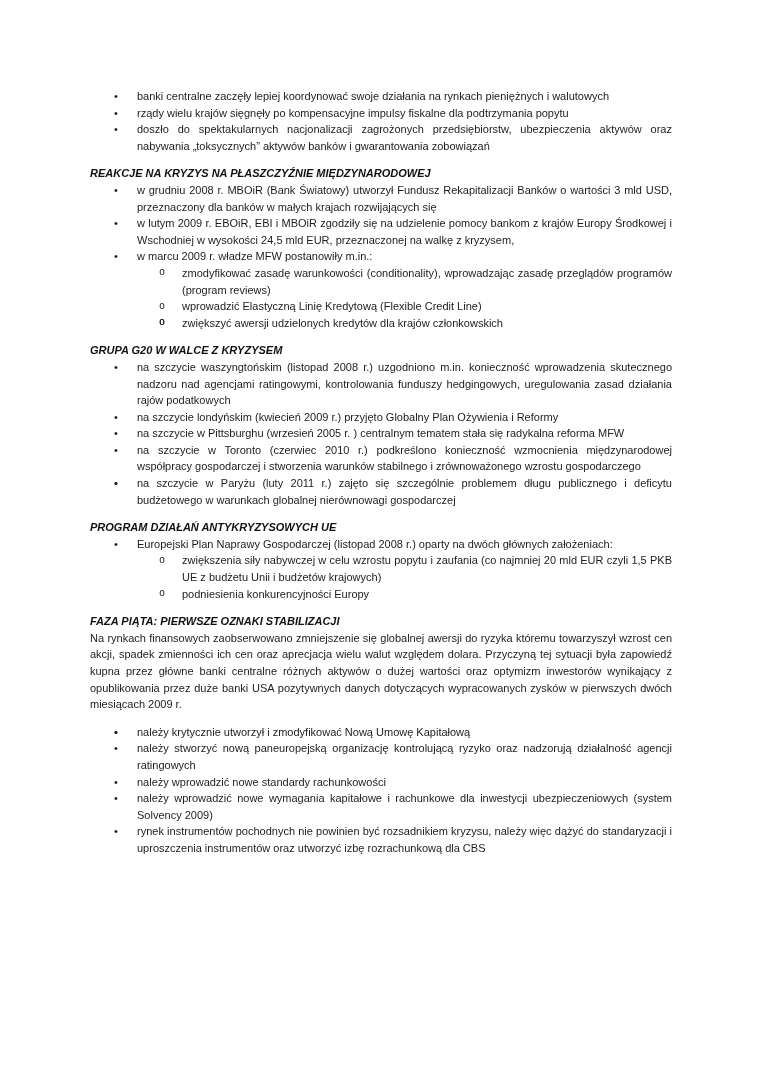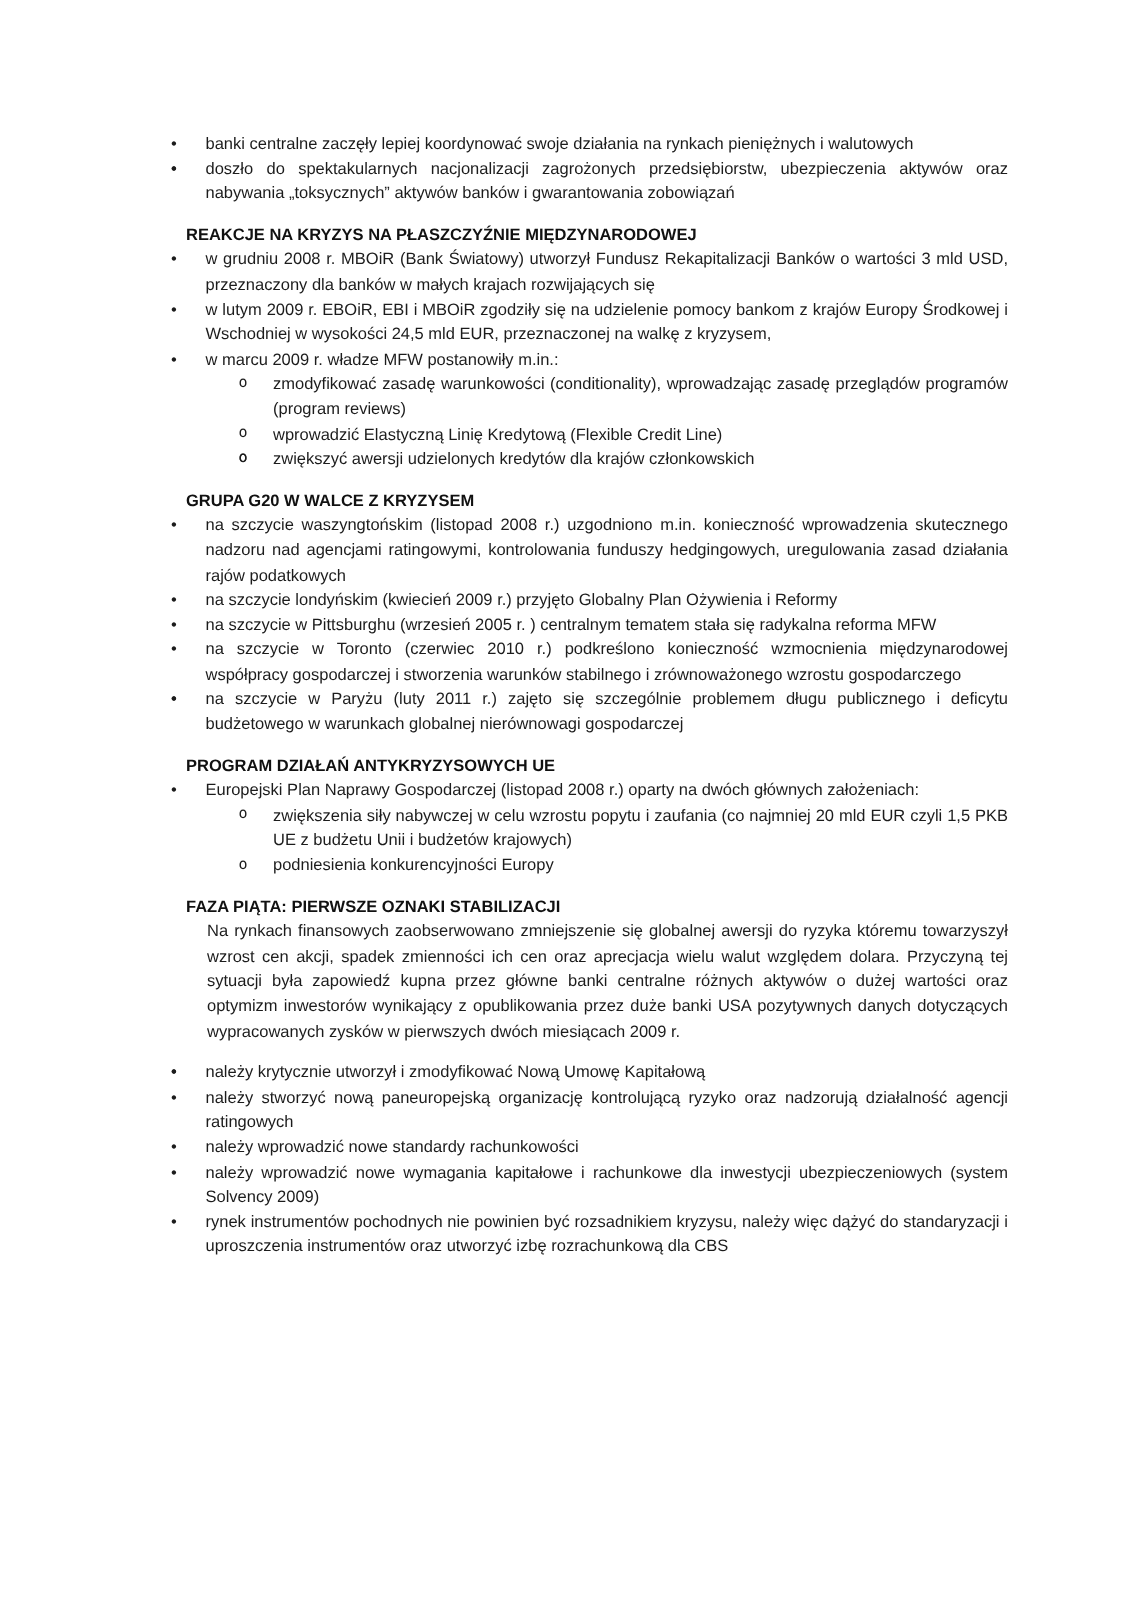--- a/index.html
+++ b/index.html
@@ -15,25 +15,25 @@
     height: 1075px;
     background: #ffffff;
     padding: 88px 88px 40px 90px;
     color: #1c1c1c;
     font-size: 11px;
     line-height: 16.6px;
   }
   .doc-section + .doc-section { margin-top: 11px; }
   .heading {
     font-weight: 700;
+    font-style: italic;
     text-align: justify;
     color: #111111;
-    margin-left: 34px;
   }
-  .para { text-align: justify; margin-left: 48px; }
+  .para { text-align: justify; }
   ul.bullets { list-style: none; margin: 0; padding: 0; }
   li { position: relative; text-align: justify; }
   li.b { padding-left: 47px; }
   li.b > .marker {
     position: absolute;
     left: 24px;
     top: 0;
     font-size: 11px;
   }
   li.s { padding-left: 92px; }
@@ -46,21 +46,21 @@
   }
 </style>
 </head>
 <body>
 
 <div class="page">
   <div id="doc">
       <section class="doc-section">
         <ul class="bullets">
           <li class="b"><span class="marker">•</span><span class="li-text">banki centralne zaczęły lepiej koordynować swoje działania na rynkach pieniężnych i walutowych</span></li>
-          <li class="b"><span class="marker">•</span></li>
+          <li class="b"><span class="marker">•</span><span class="li-text">rządy wielu krajów sięgnęły po kompensacyjne impulsy fiskalne dla podtrzymania popytu</span></li>
           <li class="b"><span class="marker">•</span><span class="li-text">doszło do spektakularnych nacjonalizacji zagrożonych przedsiębiorstw, ubezpieczenia aktywów oraz nabywania „toksycznych” aktywów banków i gwarantowania zobowiązań</span></li>
         </ul>
       </section>
       <section class="doc-section">
         <div class="heading">REAKCJE NA KRYZYS NA PŁASZCZYŹNIE MIĘDZYNARODOWEJ</div>
         <ul class="bullets">
           <li class="b"><span class="marker">•</span><span class="li-text">w grudniu 2008 r. MBOiR (Bank Światowy) utworzył Fundusz Rekapitalizacji Banków o wartości 3 mld USD, przeznaczony dla banków w małych krajach rozwijających się</span></li>
           <li class="b"><span class="marker">•</span><span class="li-text">w lutym 2009 r. EBOiR, EBI i MBOiR zgodziły się na udzielenie pomocy bankom z krajów Europy Środkowej i Wschodniej w wysokości 24,5 mld EUR, przeznaczonej na walkę z kryzysem,</span></li>
           <li class="b"><span class="marker">•</span><span class="li-text">w marcu 2009 r. władze MFW postanowiły m.in.:</span></li>
           <li class="s"><span class="marker">o</span><span class="li-text">zmodyfikować zasadę warunkowości (conditionality), wprowadzając zasadę przeglądów programów (program reviews)</span></li>

